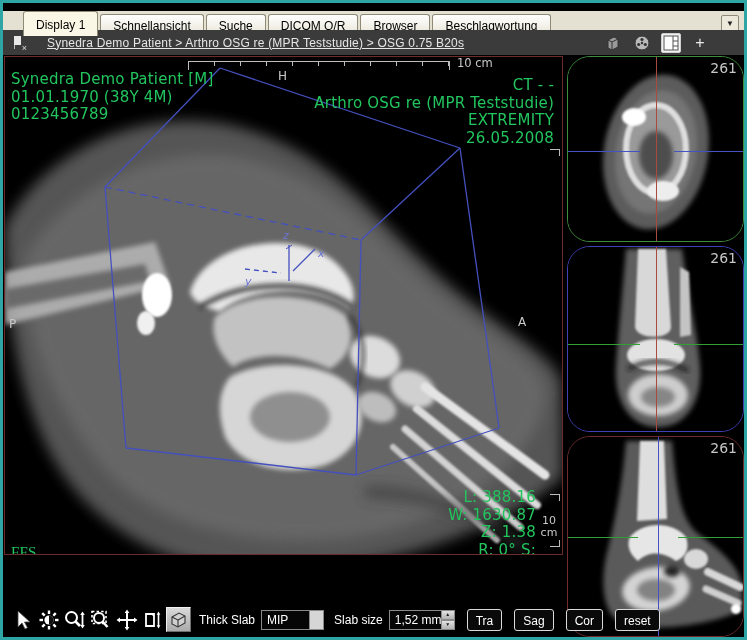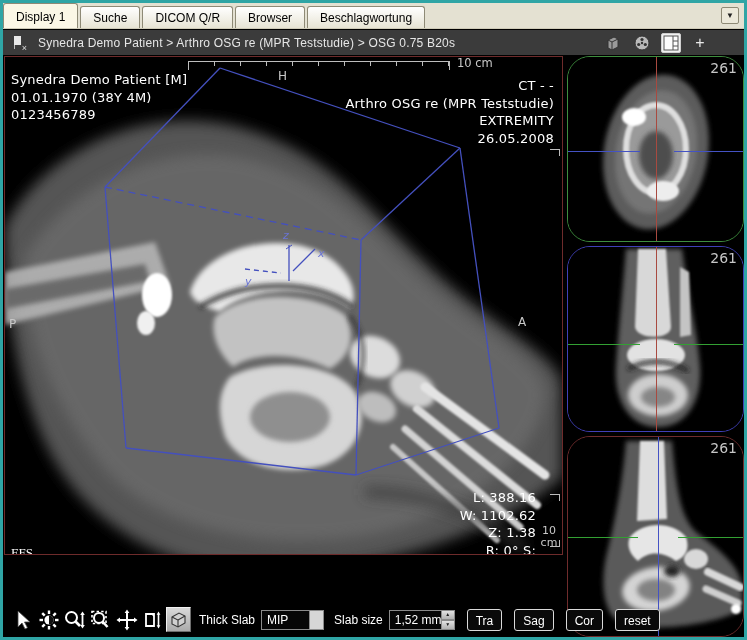--- a/index.html
+++ b/index.html
@@ -4,23 +4,23 @@
 <style>
   * { margin:0; padding:0; box-sizing:border-box; }
   html,body { background:#222; }
   .window{
     position:relative; width:747px; height:640px;
     background:#000; border:3px solid #2FA5A5; overflow:hidden;
     font-family:"Liberation Sans", sans-serif;
   }
   
   .tabbar{
-    position:absolute; left:0; top:0; width:741px; height:26px;
+    position:absolute; left:0; top:8px; width:741px; height:26px;
     background:#E4E1D2; border-bottom:1px solid #cfcbb8;
-    display:flex; align-items:flex-end; padding-left:0;
+    display:flex; align-items:flex-end; padding-left:20px;
   }
   .tab{
     position:relative; font-size:12px; color:#000;
     padding:4px 12px 4px 12px; margin-right:2px;
     border:1px solid #8E8A76; border-bottom:none;
     border-radius:3px 3px 0 0;
     background:linear-gradient(#FFFFFF,#E7E4D4);
     height:22px; white-space:nowrap; cursor:default;
   }
   .tab.active{
@@ -34,44 +34,44 @@
   
   .crumbbar{
     position:absolute; left:0; top:27px; width:741px; height:25px;
     background:#3B3B3B; display:flex; align-items:center;
     color:#E6E6E6; font-size:12px;
   }
   .crumb-clear{ margin-left:8px; width:16px; height:16px; position:relative; }
   .crumb-clear .flag{ position:absolute; left:3px; top:1px; width:7px; height:9px; background:#E8E8E8; }
   .crumb-clear .pole{ position:absolute; left:3px; top:1px; width:1px; height:13px; background:#bbb; }
   .crumb-clear .xx{ position:absolute; right:0px; bottom:-2px; font-size:9px; color:#ddd; }
-  .crumb-text{ margin-left:11px; letter-spacing:.2px; }
+  .crumb-text{ margin-left:20px; letter-spacing:.2px;text-decoration:underline; }
   .crumb-icons{ margin-left:auto; margin-right:34px; display:flex; align-items:center; gap:9px; }
   .cicon{ width:20px; height:20px; display:flex; align-items:center; justify-content:center; }
   .cicon.activebtn{ background:#F2F2F2; border:1px solid #cfcfcf; border-radius:2px; }
   .plus-glyph{ color:#E8E8E8; font-size:16px; line-height:16px; }
   
   .content{ position:absolute; left:0; top:52px; width:741px; height:582px; background:#000; }
   
   .viewport{
     position:absolute; left:1px; top:1px; width:559px; height:499px;
     border:1px solid #6E2B2B; background:#000; overflow:hidden;
   }
   .viewport svg.art{ position:absolute; left:0; top:0; width:557px; height:543px; }
-  .ovl{ position:absolute; color:#ffffff; font-family:"DejaVu Sans", sans-serif; font-size:13px; line-height:17.5px; letter-spacing:.2px; }
+  .ovl{ position:absolute; color:#22c55e; font-family:"DejaVu Sans", sans-serif; font-size:15px; line-height:17.5px; letter-spacing:.2px; }
   .ovl.rt{ text-align:right; }
   .orient{ position:absolute; color:#C8C8C8; font-family:"DejaVu Sans", sans-serif; font-size:12px; }
   .hruler{ position:absolute; left:183px; top:4px; width:262px; height:8px;
     border-top:1px solid #BDBDBD;
     background:repeating-linear-gradient(90deg,#BDBDBD 0 1px,transparent 1px 26px);
     background-size:262px 4px; background-repeat:no-repeat; }
   .hruler::before,.hruler::after{ content:""; position:absolute; top:0; width:1px; height:8px; background:#BDBDBD; }
   .hruler::before{ left:0; } .hruler::after{ right:0; }
   .hruler-label{ position:absolute; left:452px; top:-1px; color:#C8C8C8; font-family:"DejaVu Sans", sans-serif; font-size:11.5px; }
-  .vruler-label{ position:absolute; right:3px; top:468px; width:20px; text-align:center;
+  .vruler-label{ position:absolute; right:3px; top:458px; width:20px; text-align:center;
     color:#C8C8C8; font-family:"DejaVu Sans", sans-serif; font-size:11px; line-height:12px; }
   .bracket{ position:absolute; width:10px; height:7px; }
   .bracket.tr{ border-top:1px solid #BDBDBD; border-right:1px solid #BDBDBD; }
   .bracket.br{ border-bottom:1px solid #BDBDBD; border-right:1px solid #BDBDBD; }
   .axis-label{ position:absolute; color:#6A74D4; font-size:11px; font-style:italic; font-family:"DejaVu Sans", sans-serif; }
   
   .panel{ position:absolute; left:564px; width:177px; background:#000; overflow:hidden;border-radius:23px; }
   .panel.p1{ top:1px; height:186px; border:1px solid #3E8E3E; }
   .panel.p2{ top:191px; height:186px; border:1px solid #4040B8; }
   .panel.p3{ top:381px; height:201px; border:1px solid #702C2C; }
@@ -101,20 +101,21 @@
   .obtn{ margin-left:12px; height:22px; padding:3px 8px 0 8px; background:#0a0a0a; color:#fff;
     border:1px solid #DADADA; border-radius:3px; font-size:12px; white-space:nowrap; flex:none; }
 </style>
 </head>
 <body>
 
 <div class="window">
 
   <div class="tabbar">
     <div class="tab active">Display 1</div>
+    <div class="tab">Schnellansicht</div>
     <div class="tab">Suche</div>
     <div class="tab">DICOM Q/R</div>
     <div class="tab">Browser</div>
     <div class="tab">Beschlagwortung</div>
     <div class="tab-overflow">▼</div>
   </div>
 
   <div class="crumbbar">
     <div class="crumb-clear">
       <div class="pole"></div>
@@ -234,21 +235,21 @@
       <div class="axis-label" style="left:313px; top:190px;">x</div>
       <div class="axis-label" style="left:240px; top:218px;">y</div>
 
       <div class="ovl" style="left:6px; top:487px;font-family:Liberation Serif, serif;">
         <div>FFS</div>
         <div>NS: 4</div>
       </div>
 
       <div class="ovl rt" style="right:26px; top:432px;">
         <div>L: 388.16</div>
-        <div>W: 1102.62</div>
+        <div>W: 1630.87</div>
         <div>Z: 1.38</div>
         <div>R: 0° S:</div>
         <div>P: 77-57</div>
       </div>
       <div class="bracket tr" style="right:2px; top:437px;"></div>
       <div class="vruler-label">
         <div>10</div>
         <div>cm</div>
       </div>
       <div class="bracket br" style="right:2px; top:483px;"></div>

